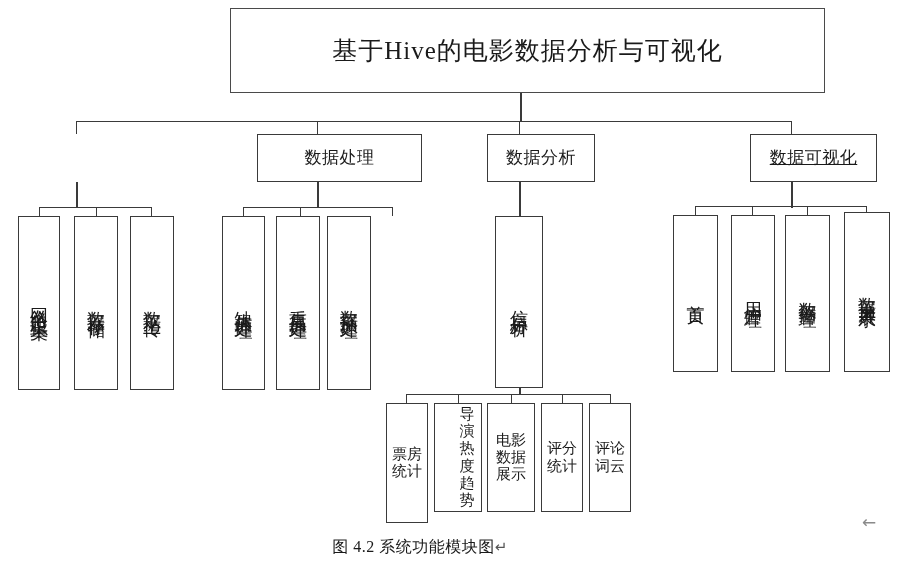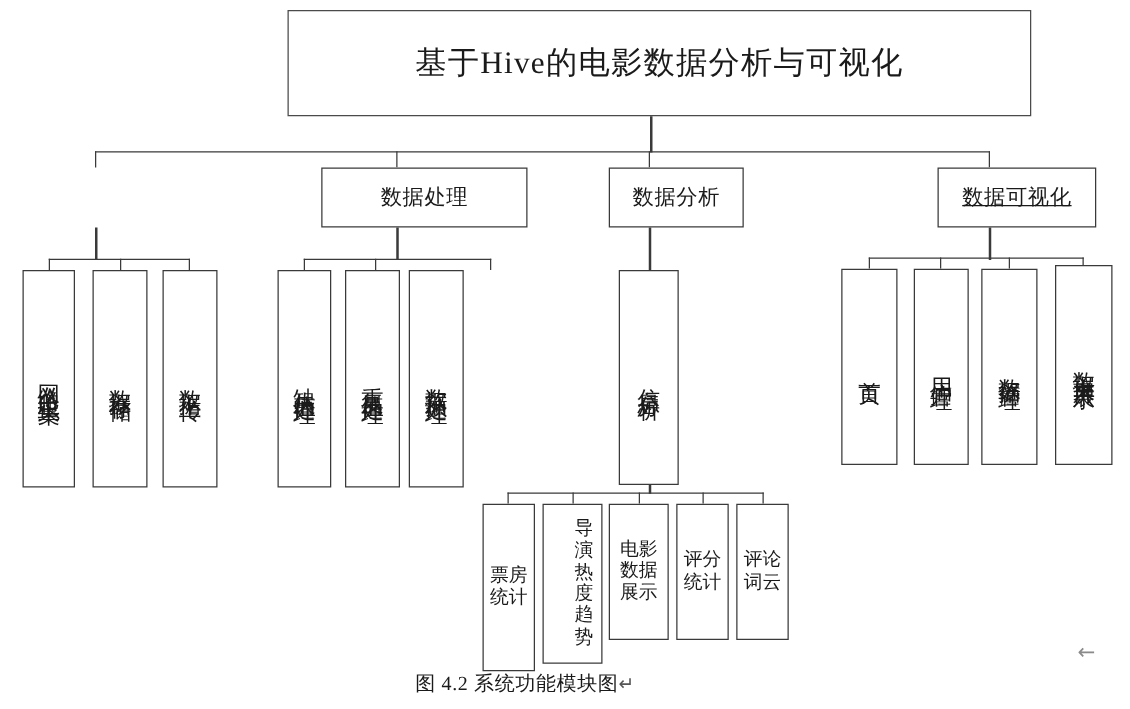--- a/index.html
+++ b/index.html
@@ -135,24 +135,24 @@
   <div class="ln vt" style="left:519px; top:182px; width:2px; height:35px;"></div>
   <div class="box v" style="left:495px; top:216px; width:48px; height:172px;">信息分析</div>
   <div class="ln vt" style="left:519px; top:388px; width:2px; height:7px;"></div>
   <div class="ln hz" style="left:406px; top:394px; width:205px;"></div>
   <div class="ln vt" style="left:406px; top:394px; height:9px;"></div>
   <div class="ln vt" style="left:458px; top:394px; height:9px;"></div>
   <div class="ln vt" style="left:511px; top:394px; height:9px;"></div>
   <div class="ln vt" style="left:562px; top:394px; height:9px;"></div>
   <div class="ln vt" style="left:610px; top:394px; height:9px;"></div>
 
-  <div class="box w" style="left:386px; top:403px; width:42px; height:134px;">
+  <div class="box w" style="left:386px; top:403px; width:42px; height:120px;">
     <span>票房统计</span>
   </div>
-  <div class="box w" style="left:434px; top:403px; width:48px; height:128px;padding-left:20px;">
+  <div class="box w" style="left:434px; top:403px; width:48px; height:109px;padding-left:20px;">
     <span>导演热度趋势</span>
   </div>
   <div class="box w" style="left:487px; top:403px; width:48px; height:109px;">
     <span>电影数据展示</span>
   </div>
   <div class="box w" style="left:541px; top:403px; width:42px; height:109px;">
     <span>评分统计</span>
   </div>
   <div class="box w" style="left:589px; top:403px; width:42px; height:109px;text-align:center;">
     <span>评论词云</span>

